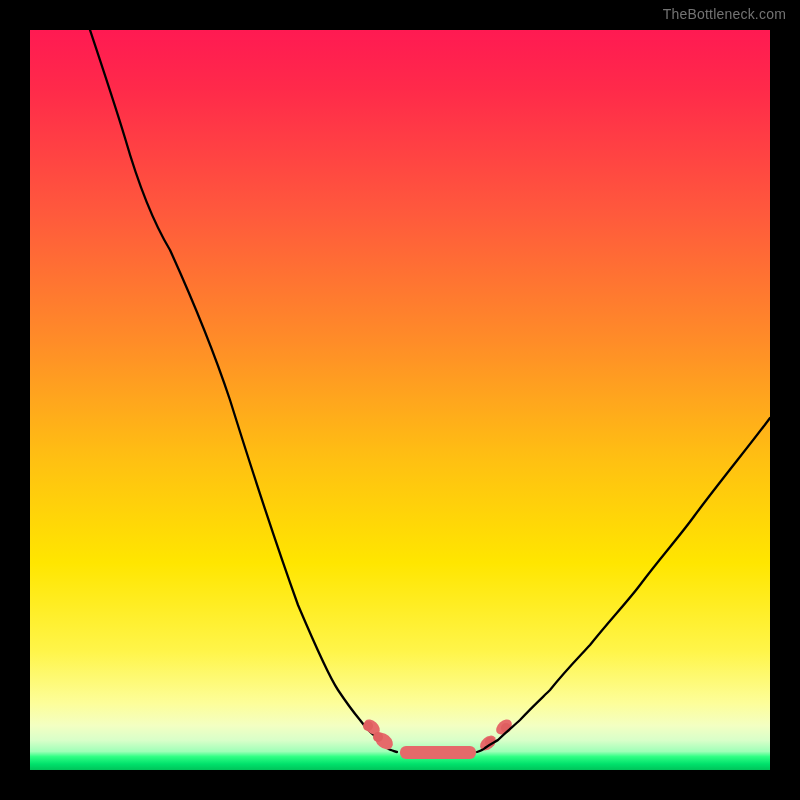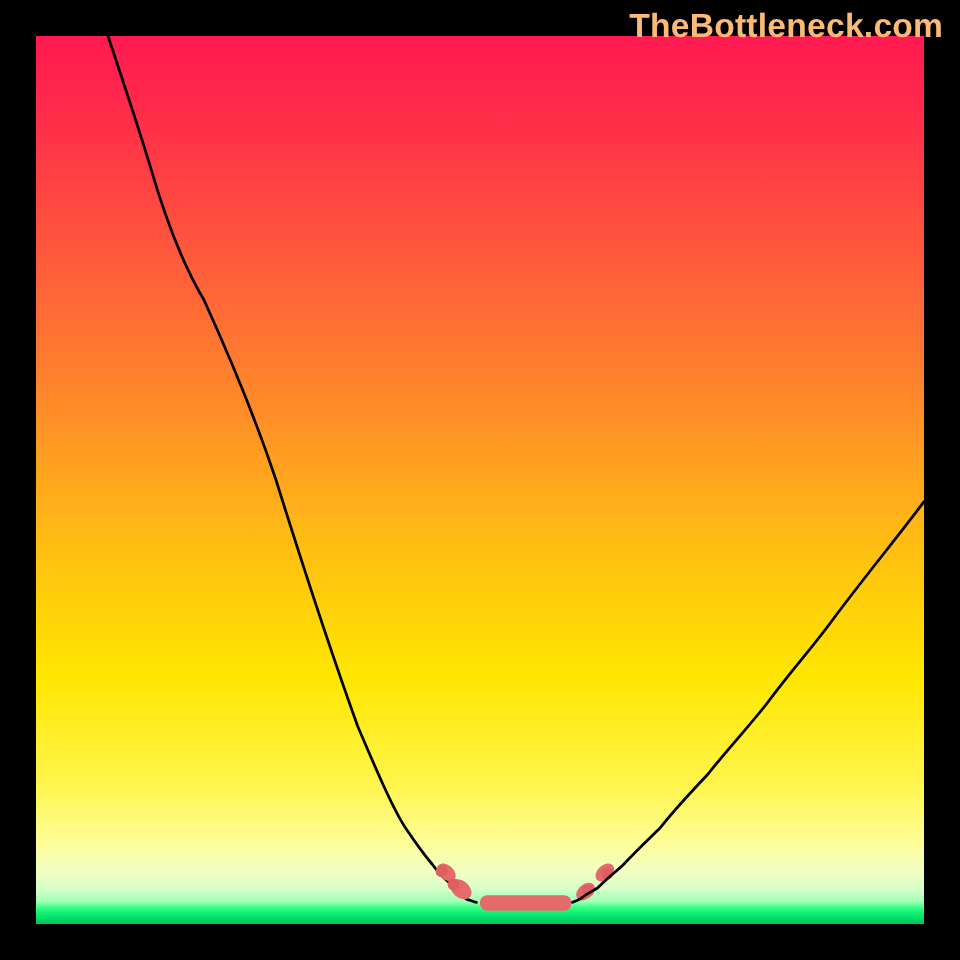--- a/index.html
+++ b/index.html
@@ -14,23 +14,23 @@
   .frame {
     position: relative;
     width: 800px;
     height: 800px;
     background: #000;
   }
   .watermark {
     position: absolute;
     top: 6px;
     right: 14px;
-    color: #fdba74;
-    font-size: 28px;
-    font-weight: 700;
+    color: #737373;
+    font-size: 14px;
+    font-weight: 400;
     letter-spacing: 0.2px;
     z-index: 30;
   }
   .plot-area {
     position: absolute;
     left: 30px;
     top: 30px;
     width: 740px;
     height: 740px;
     overflow: hidden;

